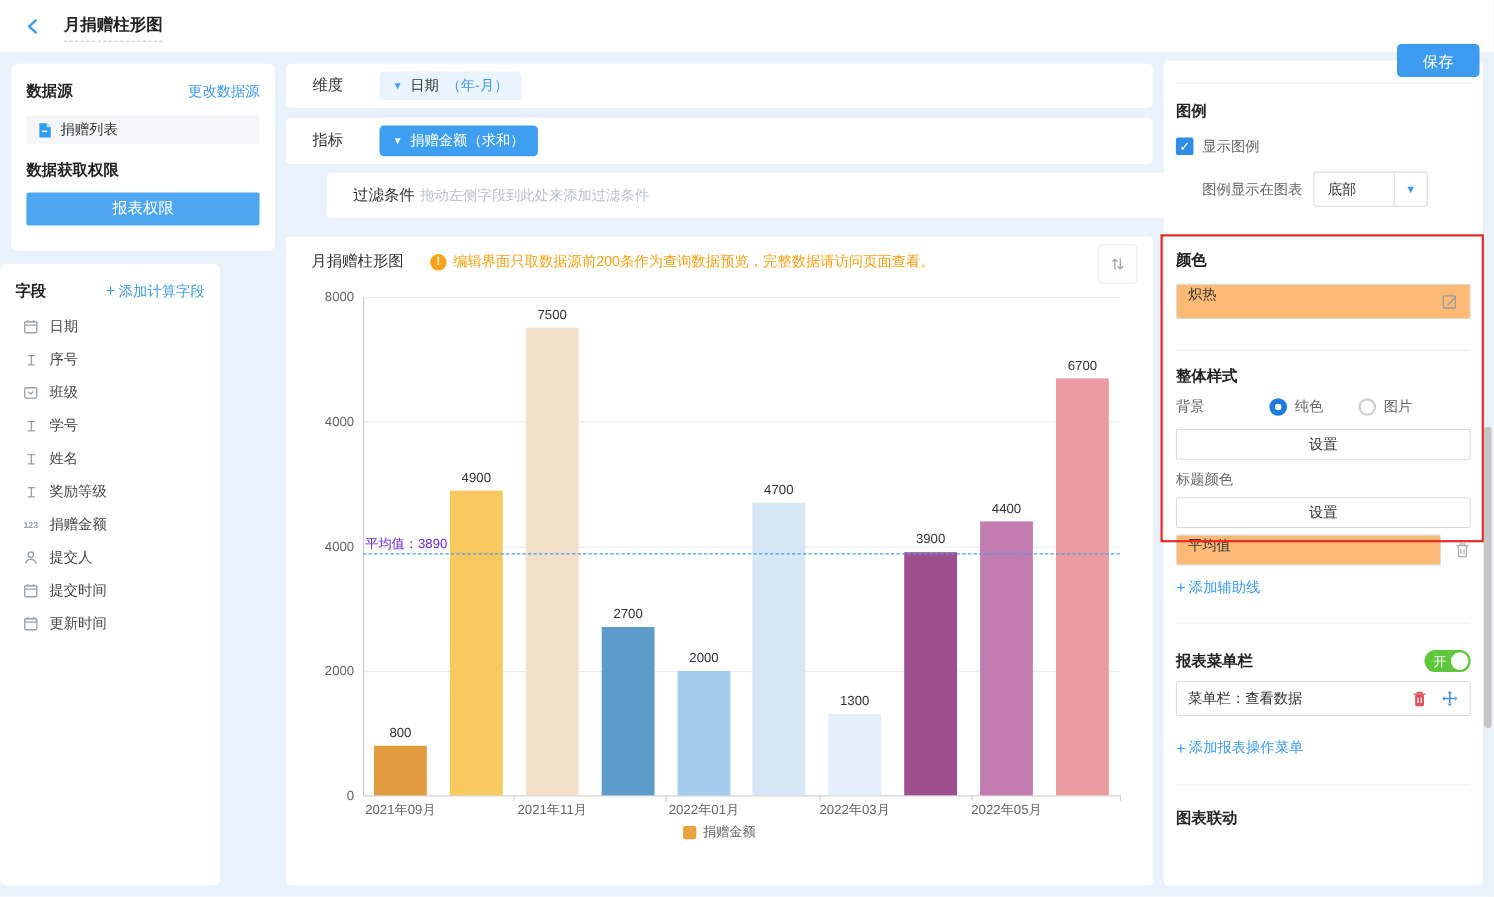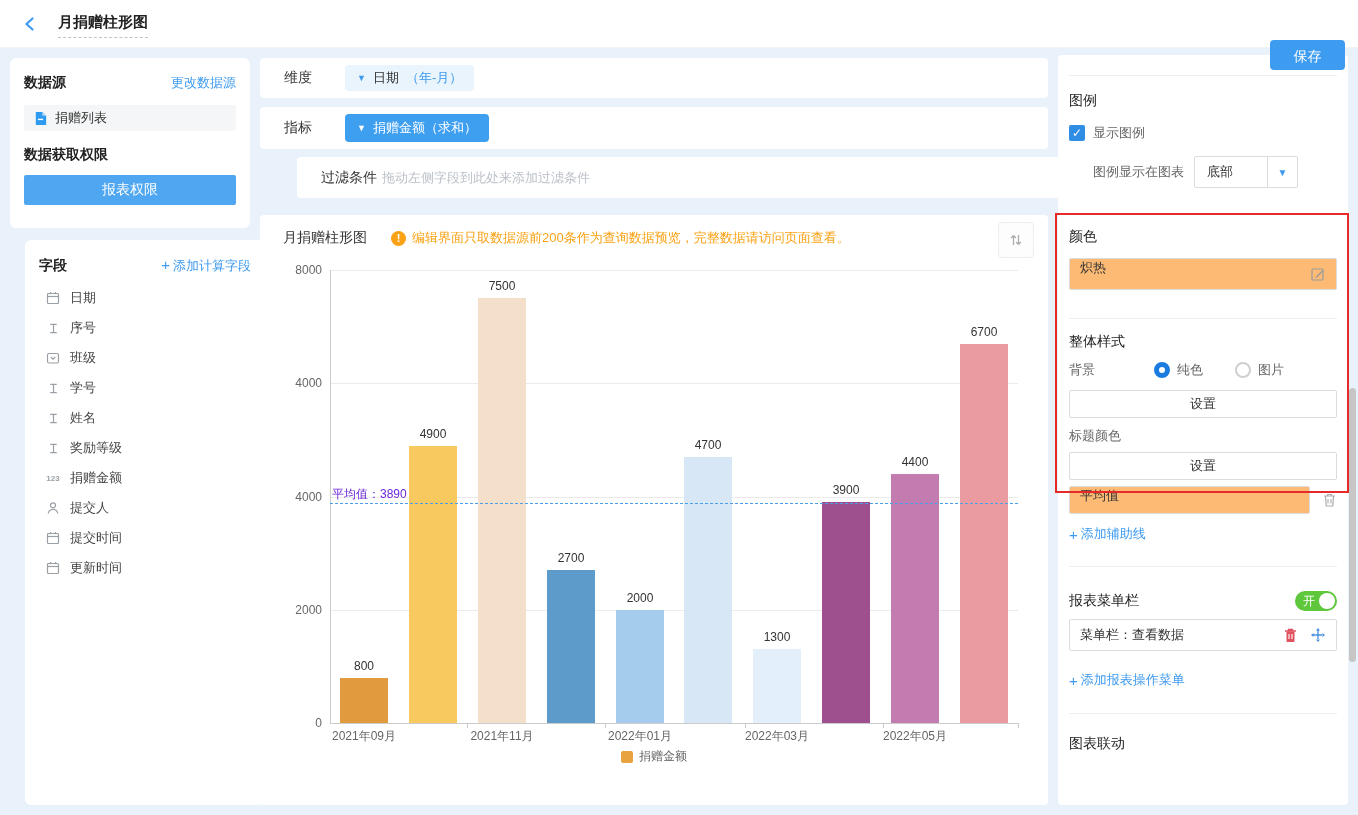--- a/index.html
+++ b/index.html
@@ -12,21 +12,21 @@
   .page-title{position:absolute;left:58px;top:13px;font-size:15px;font-weight:bold;color:#222;
               border-bottom:1px dashed #c3c3c3;padding-bottom:5px;}
   .save-btn{position:absolute;right:13px;top:10px;width:75px;height:30px;background:#3D9BF0;color:#fff;
             border:none;border-radius:4px;font-size:14px;text-align:center;line-height:30px;cursor:pointer;margin-top:30px;}
 
   
   .card{position:absolute;background:#fff;border-radius:6px;}
 
   
   #ds-card{left:10px;top:58px;width:240px;height:170px;padding:16px 14px;}
-  #fields-card{left:25px;top:240px;width:240px;height:565px;padding:16px 14px;}
+  #fields-card{left:0;top:240px;width:200px;height:565px;padding:16px 14px;}
   .side-head{display:flex;justify-content:space-between;align-items:center;}
   .h14{font-size:14px;font-weight:bold;color:#222;}
   .blue-link{color:#3D9AEF;font-size:13px;cursor:pointer;}
   .plus{font-size:15px;margin-right:3px;}
   .ds-row{margin-top:13px;height:26px;background:#F5F6F7;border-radius:3px;display:flex;align-items:center;
           padding:0 8px;font-size:13px;gap:7px;}
   .perm-title{margin-top:15px;}
   .perm-btn{margin-top:11px;width:100%;height:30px;background:#4FA7F2;color:#fff;border:none;border-radius:2px;
             font-size:14px;cursor:pointer;}
   .field-list{margin-top:8px;}
@@ -70,21 +70,21 @@
   .refline{position:absolute;left:70px;width:688px;height:0;border-top:1px dashed #6FAEE4;}
   .ref-label{position:absolute;left:72px;font-size:12px;}
   .xlabel{position:absolute;top:513px;width:90px;text-align:center;font-size:12px;color:#666;}
   .chart-legend{position:absolute;left:0;top:533px;width:788px;display:flex;justify-content:center;gap:18px;}
   .legend-item{display:flex;align-items:center;gap:6px;font-size:12px;color:#666;cursor:pointer;}
   .legend-swatch{width:12px;height:12px;border-radius:2px;display:inline-block;}
 
   
   #right-panel{left:1058px;top:55px;width:290px;height:750px;border-radius:4px;padding:0 11px;overflow:hidden;}
   .rp-divider{margin-top:20px;border-top:1px solid #EFEFEF;}
-  .rp-h{font-size:14px;font-weight:normal;color:#222;}
+  .rp-h{font-size:14px;font-weight:bold;color:#222;}
   .cb-row{margin-top:14px;display:flex;align-items:center;gap:8px;font-size:13px;color:#666;}
   .checkbox{width:16px;height:16px;background:#2F8DE4;border-radius:2px;color:#fff;font-size:12px;
             display:flex;align-items:center;justify-content:center;cursor:pointer;flex:none;}
   .dd-row{margin-top:14px;display:flex;align-items:center;gap:10px;font-size:13px;color:#666;padding-left:24px;}
   .dropdown{display:flex;border:1px solid #DCDCDC;border-radius:2px;height:32px;cursor:pointer;background:#fff;}
   .dd-value{width:72px;display:flex;align-items:center;padding-left:12px;color:#333;}
   .dd-caret{width:30px;border-left:1px solid #DCDCDC;display:flex;align-items:center;justify-content:center;
             color:#3D9AEF;font-size:10px;}
   .text-box{border:1px solid #DCDCDC;border-radius:2px;height:32px;display:flex;
             padding:0 10px;font-size:13px;color:#333;background:#fdba74;}

